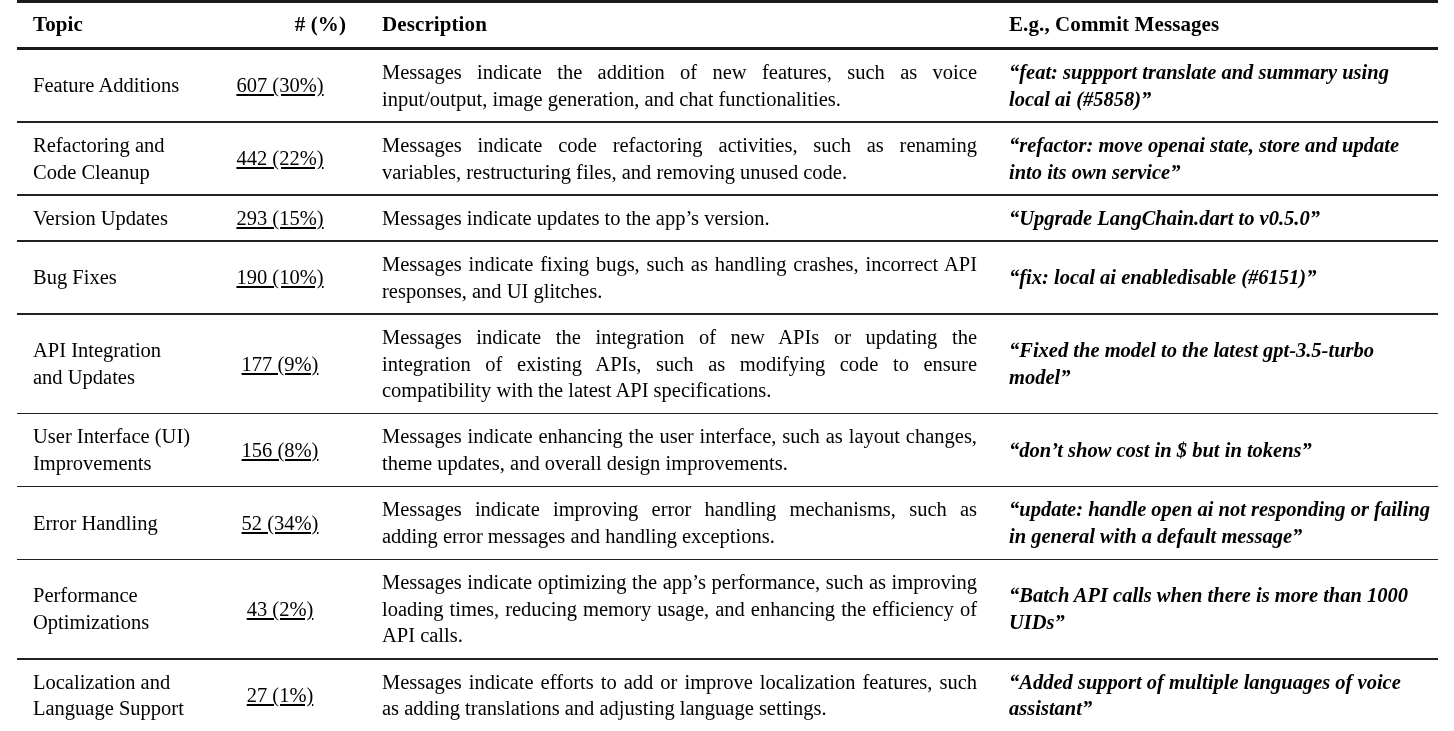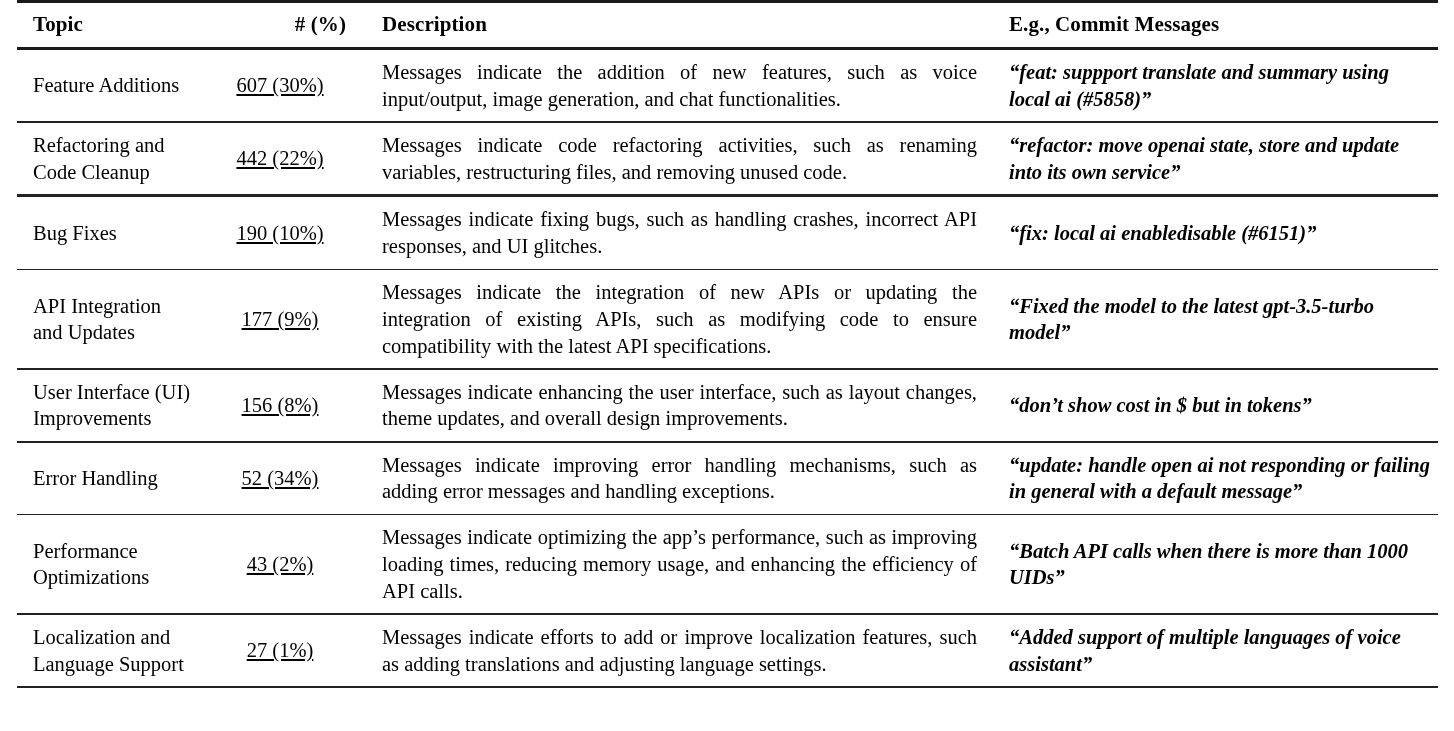--- a/index.html
+++ b/index.html
@@ -160,20 +160,26 @@
         <td class="col-count">442 (22%)</td>
         <td class="col-desc">Messages indicate code refactoring activities, such as renaming variables, restructuring files, and removing unused code.</td>
         <td class="col-ex">“refactor: move openai state, store and update into its own service”</td>
       </tr>
       <tr class="rule-mid">
         <td colspan="4" class="divider-cell">
             <div class="hr-thin"></div>
           </td>
       </tr>
 
+      <tr class="data-row">
+        <td class="col-topic">Version Updates</td>
+        <td class="col-count">293 (15%)</td>
+        <td class="col-desc">Messages indicate updates to the app’s version.</td>
+        <td class="col-ex">“Upgrade LangChain.dart to v0.5.0”</td>
+      </tr>
       <tr class="rule-mid">
         <td colspan="4" class="divider-cell">
             <div class="hr-thin"></div>
           </td>
       </tr>
 
       <tr class="data-row">
         <td class="col-topic">Bug Fixes</td>
         <td class="col-count">190 (10%)</td>
         <td class="col-desc">Messages indicate fixing bugs, such as handling crashes, incorrect API responses, and UI glitches.</td>

